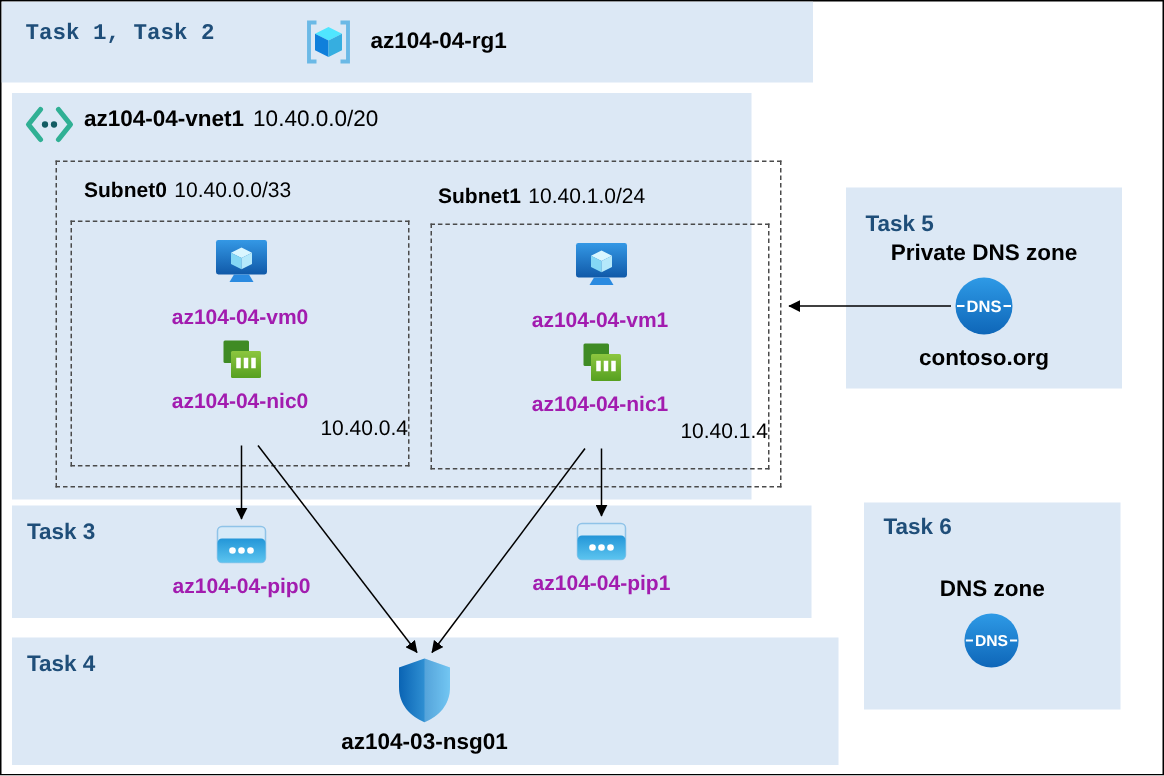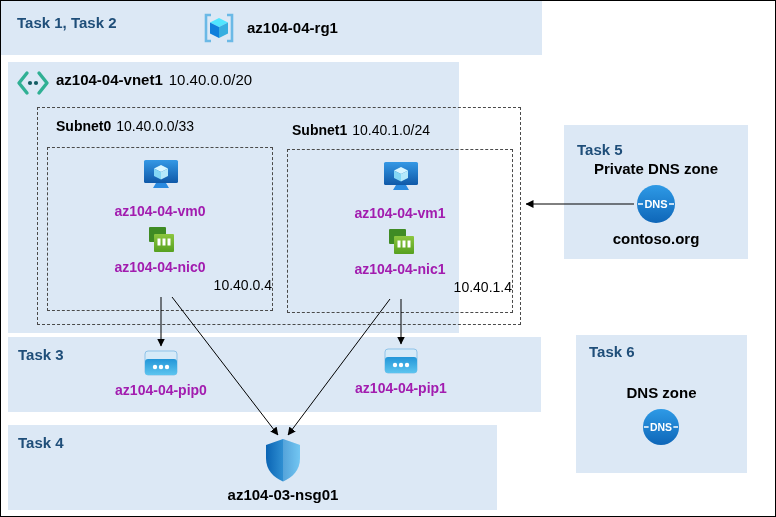--- a/index.html
+++ b/index.html
@@ -50,34 +50,34 @@
     </linearGradient>
     <marker id="arrowHead" viewBox="0 0 8 8" refX="7.5" refY="4" markerWidth="8" markerHeight="8" orient="auto">
       <path d="M0,0 L8,4 L0,8 Z" fill="#000"></path>
     </marker>
   </defs>
 </svg>
 
 <div class="canvas">
 
   <div class="band" style="left:0; top:0; width:541px; height:54px;">
-    <span class="task-label" style="left:16px; top:13px;">Task 1, Task 2</span>
+    <span class="task-label" style="left:16px; top:13px;font-family:Liberation Mono, monospace;">Task 1, Task 2</span>
     <span class="icon" style="left:198px; top:7px;">
       <svg width="40" height="40" viewBox="0 0 40 40">
         <path d="M12 7 H7 V33 H12" fill="none" stroke="#6bb9e6" stroke-width="2.6"></path>
         <path d="M28 7 H33 V33 H28" fill="none" stroke="#6bb9e6" stroke-width="2.6"></path>
         <polygon points="20,10 29,14.5 20,19 11,14.5" fill="#50e6ff"></polygon>
         <polygon points="11,14.5 20,19 20,30 11,25.5" fill="#0f7fdb"></polygon>
         <polygon points="29,14.5 20,19 20,30 29,25.5" fill="#36aee0"></polygon>
       </svg>
     </span>
     <span class="rg-name" style="left:246px; top:18px;">az104-04-rg1</span>
   </div>
 
-  <div class="panel" style="left:7px; top:61px; width:451px; height:271px;">
+  <div class="panel" style="left:7px; top:61px; width:493px; height:271px;">
     <span class="icon" style="left:8px; top:8px;">
       <svg width="34" height="26" viewBox="0 0 34 26">
         <path d="M11 3 L3 13 L11 23" fill="none" stroke="#30b094" stroke-width="3.4" stroke-linecap="round" stroke-linejoin="round"></path>
         <path d="M23 3 L31 13 L23 23" fill="none" stroke="#30b094" stroke-width="3.4" stroke-linecap="round" stroke-linejoin="round"></path>
         <circle cx="14" cy="13" r="2.1" fill="#135c63"></circle>
         <circle cx="20" cy="13" r="2.1" fill="#135c63"></circle>
       </svg>
     </span>
     <div class="hdr-row" style="left:48px; top:9px;">
       <span class="nm">az104-04-vnet1</span>
@@ -158,21 +158,21 @@
         <rect x="1" y="1" width="32" height="24" rx="3" fill="#d6eaf8" stroke="#8fc3e8" stroke-width="1"></rect>
         <rect x="1" y="9" width="32" height="16" rx="3" fill="url(#pipGrad)"></rect>
         <circle cx="11" cy="17" r="2.2" fill="#fff"></circle>
         <circle cx="17" cy="17" r="2.2" fill="#fff"></circle>
         <circle cx="23" cy="17" r="2.2" fill="#fff"></circle>
       </svg>
     </span>
     <div class="res-label" style="left:323px; width:140px; top:43px;">az104-04-pip1</div>
   </div>
 
-  <div class="band" style="left:7px; top:424px; width:489px; height:85px;">
+  <div class="band" style="left:7px; top:424px; width:551px; height:85px;">
     <span class="task-label" style="left:10px; top:9px;">Task 4</span>
     <span class="icon" style="left:255px; top:13px;">
       <svg width="40" height="44" viewBox="0 0 40 44">
         <path d="M20 1 L37 7 V20 C37 32 29.5 39.5 20 43.5 C10.5 39.5 3 32 3 20 V7 Z" fill="url(#shieldGrad)"></path>
         <path d="M20 1 L37 7 V20 C37 32 29.5 39.5 20 43.5 Z" fill="#ffffff" opacity="0.18"></path>
       </svg>
     </span>
     <div class="big-label" style="left:205px; width:140px; top:61px;">az104-03-nsg01</div>
   </div>
 

